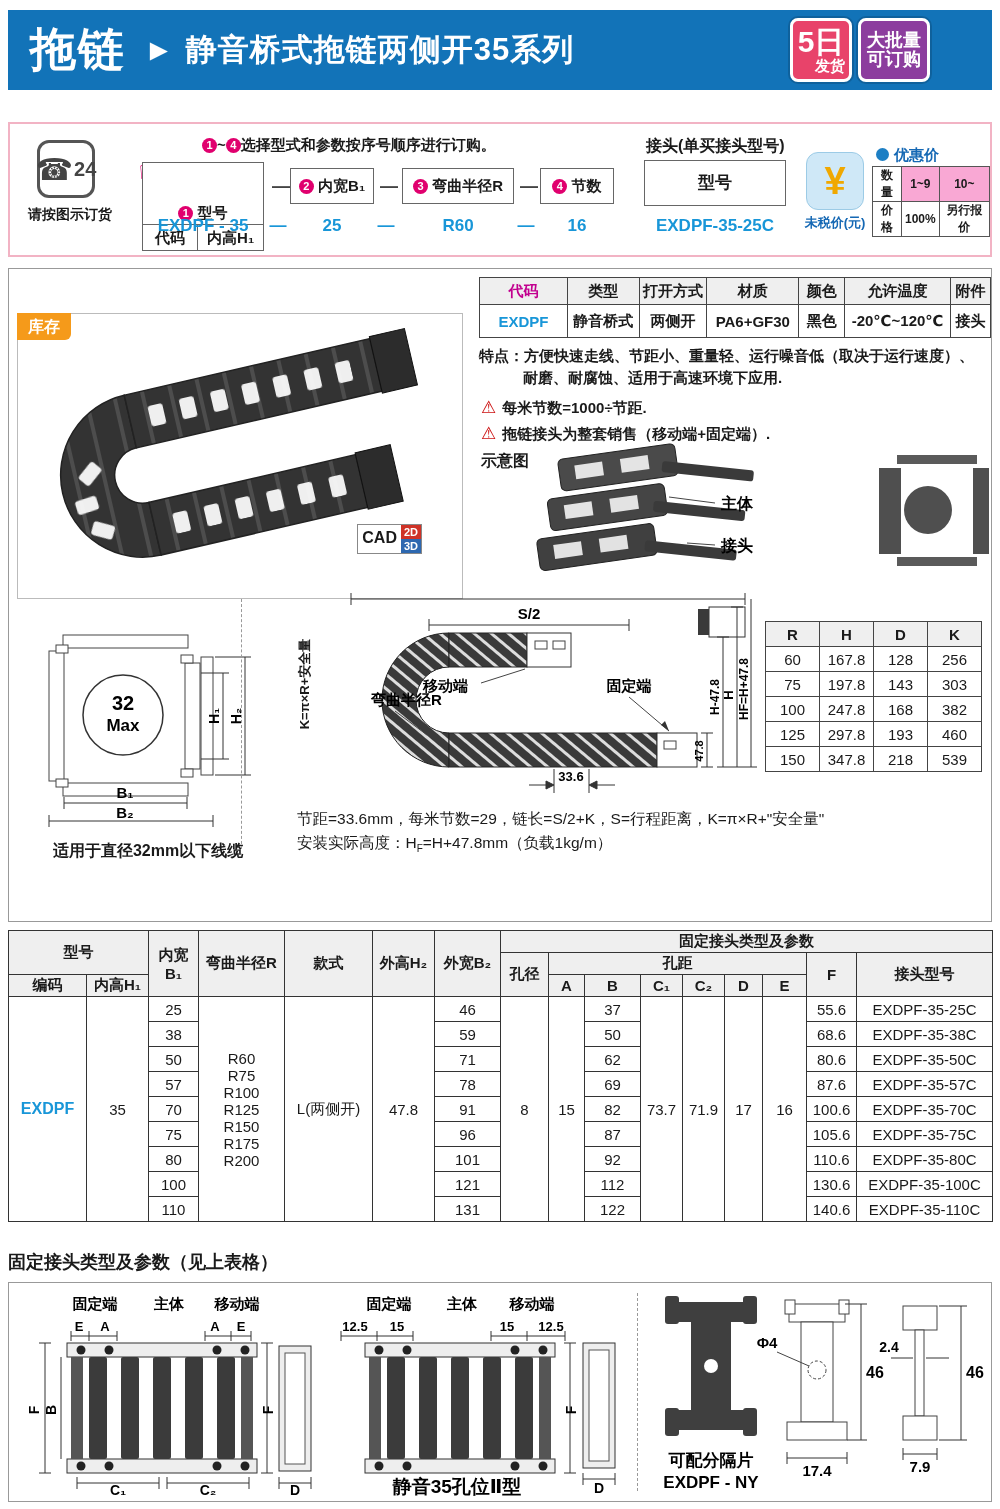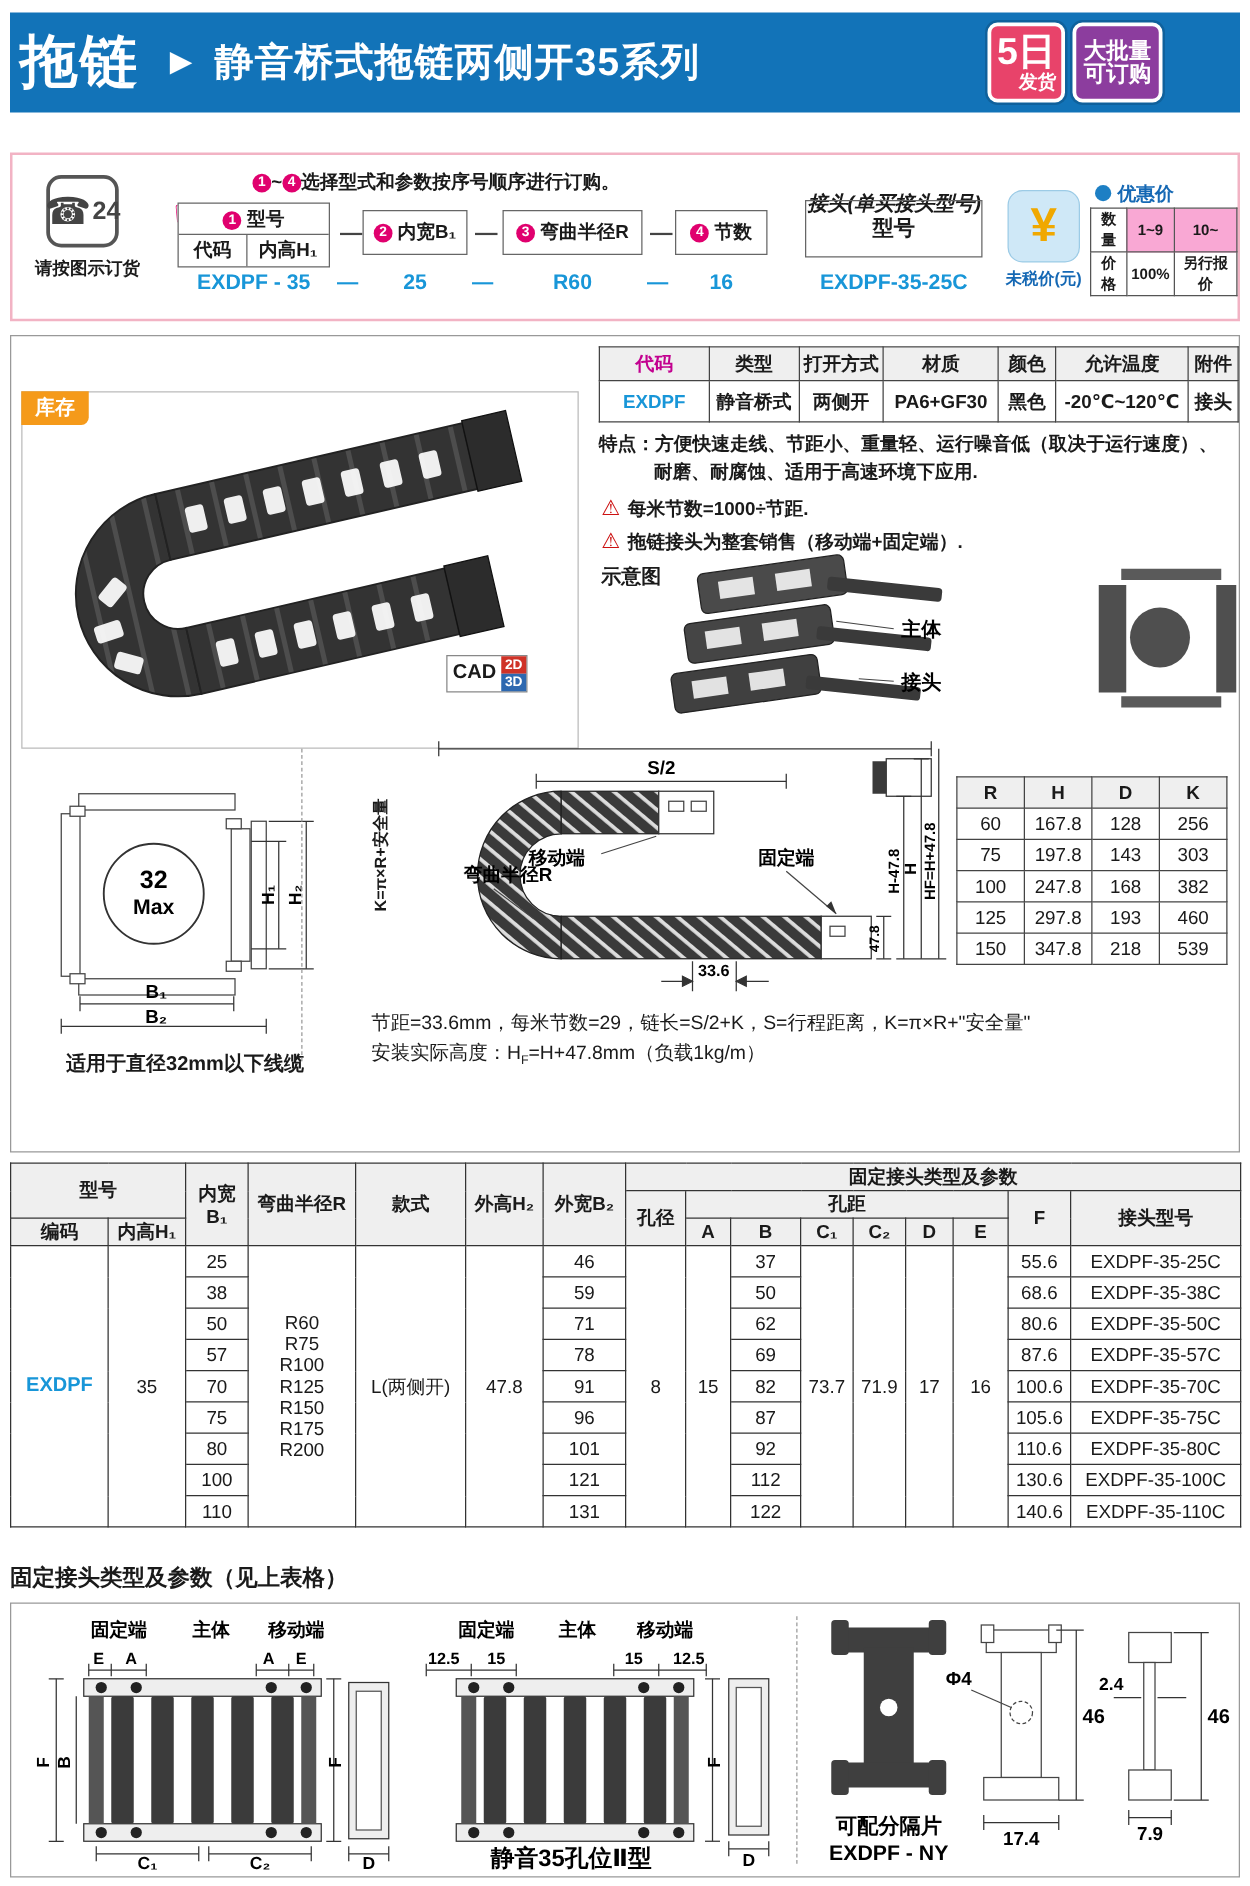--- a/index.html
+++ b/index.html
@@ -2,46 +2,46 @@
 <html><head>
 <meta charset="utf-8">
 <style>
   * { margin:0; padding:0; box-sizing:border-box; }
   body { background:#fff; font-family:"Liberation Sans","DejaVu Sans",sans-serif; color:#1a1a1a; }
   .page { position:relative; width:1000px; height:1509px; background:#fff; overflow:hidden; }
   .abs { position:absolute; }
 
   
   .topbar { position:absolute; left:8px; top:10px; width:984px; height:80px; background:#1273b8; display:flex; align-items:center; }
-  .cat { color:#fff; font-size:46px; font-weight:bold; margin-left:8px; letter-spacing:2px; }
+  .cat { color:#fff; font-size:46px; font-weight:bold; margin-left:22px; letter-spacing:2px; }
   .tri-arrow { color:#fff; font-size:30px; margin:0 12px 0 18px; }
   .maintitle { color:#fff; font-size:31px; font-weight:bold; letter-spacing:1px; }
   .badge { position:absolute; top:8px; height:64px; border-radius:8px; border:3px solid #fff; color:#fff; display:flex; flex-direction:column; align-items:center; justify-content:center; line-height:1.05; box-shadow:0 0 0 2px rgba(0,0,0,.15); }
   .badge-red { right:140px; width:62px; background:#e8436a; }
   .badge-red .b-big { font-size:30px; font-weight:bold; }
   .badge-red .b-small { font-size:15px; font-weight:bold; align-self:flex-end; margin-right:4px; }
   .badge-purple { right:62px; width:72px; background:#8c3d9e; font-weight:bold; font-size:18px; }
 
   
   .orderbox { position:absolute; left:8px; top:122px; width:984px; height:135px; border:2px solid #f2b3c4; background:#fff; }
   .phoneicon { position:absolute; left:27px; top:16px; width:58px; height:58px; border:3px solid #555; border-radius:12px; display:flex; align-items:center; justify-content:center; color:#444; }
   .phoneicon .ph { font-size:30px; }
   .phoneicon .h24 { font-size:20px; font-weight:bold; margin-left:1px; }
   .phonecap { position:absolute; left:8px; top:82px; width:104px; text-align:center; font-size:14px; font-weight:bold; }
   .finger { position:absolute; left:128px; top:30px; color:#e0006e; font-size:30px; font-weight:bold; }
   .numcircle { display:inline-flex; width:15px; height:15px; border-radius:50%; background:#e0006e; color:#fff; font-size:11px; font-weight:bold; align-items:center; justify-content:center; vertical-align:1px; }
   .instr { position:absolute; left:192px; top:12px; font-size:15px; font-weight:bold; }
   .obox { position:absolute; border:1.5px solid #666; background:#fff; text-align:center; font-size:15px; font-weight:bold; }
-  .obox .r1 { border-bottom:1.5px solid #666; height:25px; line-height:25px; }
+  .obox .r1 { border-bottom:1.5px solid #666; height:25px; line-height:25px;margin-top:37px; }
   .obox .r2 { display:flex; height:25px; line-height:25px; }
   .obox .r2 span:first-child { width:46%; border-right:1.5px solid #666; }
   .obox .r2 span:last-child { flex:1; }
   .odash { position:absolute; top:52px; font-size:18px; font-weight:bold; color:#444; }
   .oval { position:absolute; top:92px; color:#1896d8; font-size:17px; font-weight:bold; text-align:center; }
-  .jointhead { position:absolute; left:636px; top:29px; font-size:16px; font-weight:bold;font-style:italic; }
+  .jointhead { position:absolute; left:636px; top:12px; font-size:16px; font-weight:bold; }
   .jointbox { position:absolute; left:634px; top:36px; width:142px; height:46px; border:1.5px solid #666; text-align:center; line-height:44px; font-size:17px; font-weight:bold; }
   .jointval { position:absolute; left:624px; top:92px; width:162px; text-align:center; color:#1896d8; font-size:17px; font-weight:bold; }
   .yenbox { position:absolute; left:796px; top:28px; width:58px; height:58px; background:#cfe8f7; border:1px solid #9ccbe6; border-radius:12px; text-align:center; line-height:56px; color:#f0a800; font-size:38px; font-weight:bold; }
   .yencap { position:absolute; left:784px; top:90px; width:82px; text-align:center; color:#1568b4; font-size:13px; font-weight:bold; }
   .disc-title { position:absolute; left:866px; top:22px; color:#1568b4; font-size:15px; font-weight:bold; }
   .disc-dot { display:inline-block; width:13px; height:13px; background:#1d7fc4; border-radius:50%; margin-right:5px; vertical-align:-1px; }
   .pricetbl { position:absolute; left:862px; top:42px; border-collapse:collapse; }
   .pricetbl td { border:1px solid #555; font-size:12px; text-align:center; height:22px; padding:0 3px; font-weight:bold; }
   .pricetbl td.blue-bg { background:#f9a8d4; }
 

